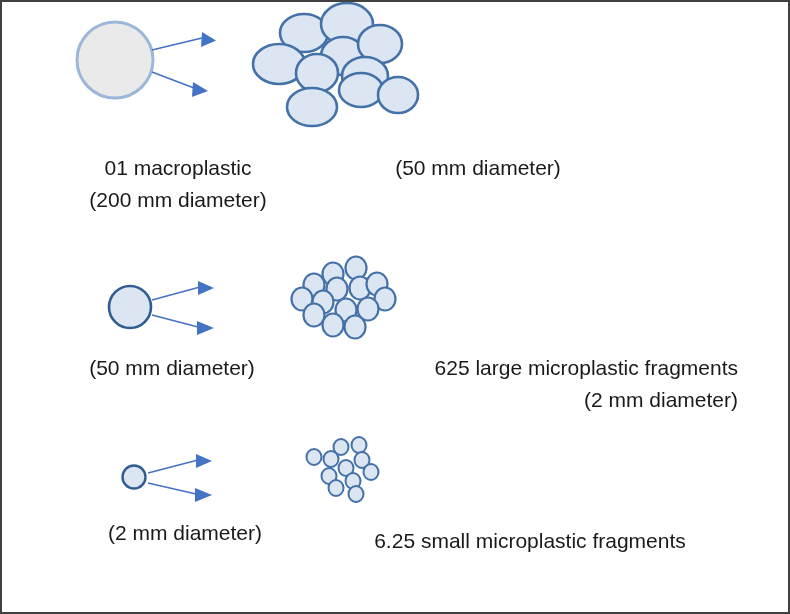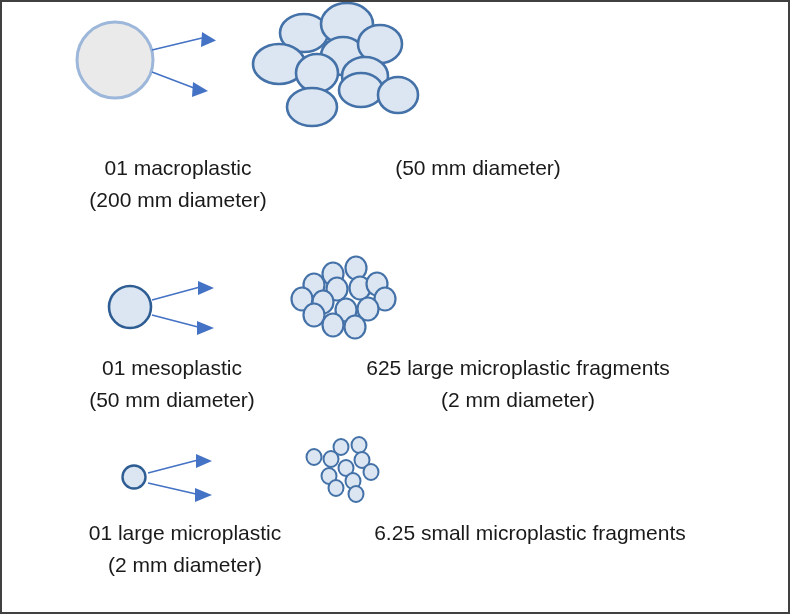--- a/index.html
+++ b/index.html
@@ -49,24 +49,24 @@
   }
   .caption-block .cap-line-2 {
     display: block;
   }
 
   
   .cap-r1-left  { left: 52px;  top: 150px; width: 248px; }
   .cap-r1-right { left: 300px; top: 150px; width: 352px; }
   
   .cap-r2-left  { left: 46px;  top: 105px; width: 248px; }
-  .cap-r2-right { left: 296px; top: 105px; width: 440px; }
+  .cap-r2-right { left: 296px; top: 105px; width: 440px; text-align: right; }
   
   .cap-r3-left  { left: 52px;  top: 85px;  width: 262px; }
-  .cap-r3-right { left: 312px; top: 85px;  width: 432px; }
+  .cap-r3-right { left: 312px; top: 93px;  width: 432px; }
 
   svg { display: block; overflow: visible; }
 </style>
 </head>
 <body>
 
 <div id="figure-frame">
 
   <div class="row row-1">
 
@@ -130,21 +130,20 @@
         <ellipse cx="383" cy="52" rx="10.5" ry="11.5" fill="#dce6f2" stroke="#4472a8" stroke-width="2.2"></ellipse>
         <ellipse cx="312" cy="68" rx="10.5" ry="11.5" fill="#dce6f2" stroke="#4472a8" stroke-width="2.2"></ellipse>
         <ellipse cx="344" cy="63" rx="10.5" ry="11.5" fill="#dce6f2" stroke="#4472a8" stroke-width="2.2"></ellipse>
         <ellipse cx="366" cy="62" rx="10.5" ry="11.5" fill="#dce6f2" stroke="#4472a8" stroke-width="2.2"></ellipse>
         <ellipse cx="331" cy="78" rx="10.5" ry="11.5" fill="#dce6f2" stroke="#4472a8" stroke-width="2.2"></ellipse>
         <ellipse cx="353" cy="80" rx="10.5" ry="11.5" fill="#dce6f2" stroke="#4472a8" stroke-width="2.2"></ellipse>
       </g>
     </svg>
 
     <div class="caption-block cap-r2-left">
-      <span>01 mesoplastic</span>
       <span class="cap-line-2">(50 mm diameter)</span>
     </div>
 
     <div class="caption-block cap-r2-right">
       <span>625 large microplastic fragments</span>
       <span class="cap-line-2">(2 mm diameter)</span>
     </div>
   </div>
 
   <div class="row row-3">
@@ -169,21 +168,20 @@
         <ellipse cx="344" cy="36" rx="7.5" ry="8" fill="#dce6f2" stroke="#4472a8" stroke-width="2"></ellipse>
         <ellipse cx="369" cy="40" rx="7.5" ry="8" fill="#dce6f2" stroke="#4472a8" stroke-width="2"></ellipse>
         <ellipse cx="327" cy="44" rx="7.5" ry="8" fill="#dce6f2" stroke="#4472a8" stroke-width="2"></ellipse>
         <ellipse cx="351" cy="49" rx="7.5" ry="8" fill="#dce6f2" stroke="#4472a8" stroke-width="2"></ellipse>
         <ellipse cx="334" cy="56" rx="7.5" ry="8" fill="#dce6f2" stroke="#4472a8" stroke-width="2"></ellipse>
         <ellipse cx="354" cy="62" rx="7.5" ry="8" fill="#dce6f2" stroke="#4472a8" stroke-width="2"></ellipse>
       </g>
     </svg>
 
     <div class="caption-block cap-r3-left">
-      <span>01 large microplastic</span>
       <span class="cap-line-2">(2 mm diameter)</span>
     </div>
 
     <div class="caption-block cap-r3-right">
       <span>6.25 small microplastic fragments</span>
     </div>
   </div>
 
 </div>
 

